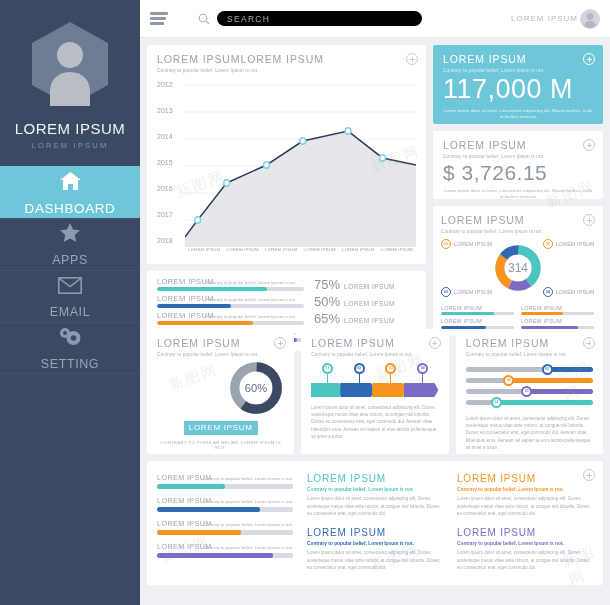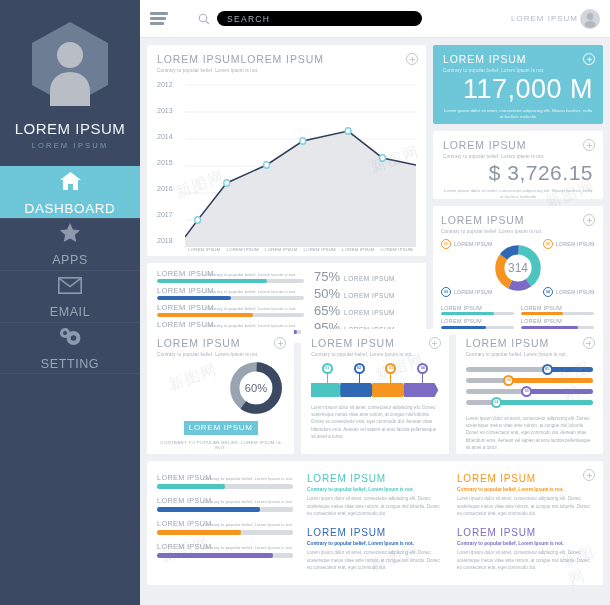--- a/index.html
+++ b/index.html
@@ -72,21 +72,21 @@
     content:""; position:absolute; background:#c4cad2;
   }
   .plus:before { left:2.5px; top:4.7px; width:5px; height:1px; }
   .plus:after  { top:2.5px; left:4.7px; height:5px; width:1px; }
 
   
   .row1 { display:flex; gap:7px; height:277px; }
   .col-left { flex:1; display:flex; flex-direction:column; }
   .col-right { width:170px; flex:0 0 170px; display:flex; flex-direction:column; gap:7px; }
 
-  .chartcard { flex:1; padding:8px 10px 4px; }
+  .chartcard { flex:1; padding:8px 10px 12px; }
   .chartbody { display:flex; height:168px; margin-top:6px; }
   .yaxis { width:28px; display:flex; flex-direction:column; justify-content:space-between; padding:2px 0 2px; }
   .yaxis span { font-size:7px; color:#9aa3ae; }
   .plot { flex:1; position:relative; }
   .plot svg { display:block; width:100%; height:100%; }
   .xaxis { display:flex; margin-left:28px; }
   .xaxis span { flex:1; text-align:center; font-size:4.3px; color:#9aa3ae; letter-spacing:.2px; }
 
   .barscard { height:82px; margin-top:7px; padding:6px 10px; background:#fff; }
   .barrow { display:flex; align-items:center; margin-bottom:2px; }
@@ -98,21 +98,21 @@
   .fill { height:100%; border-radius:2px; }
   .pctwrap { width:112px; display:flex; align-items:baseline; padding-left:10px; }
   .pct { font-size:13px; color:#8d96a2; font-weight:400; }
   .pctlbl { font-size:6.5px; color:#9ba4b0; letter-spacing:.5px; margin-left:4px; }
 
   .kpi-teal { background:#6ec6d9; height:79px; padding:8px 10px; color:#fff; }
   .kpi-teal .card-h { color:#ffffff; }
   .kpi-teal .card-sub { color:#d9f1f7; }
   .kpi-teal .plus { border-color:#ffffff; }
   .kpi-teal .plus:before, .kpi-teal .plus:after { background:#ffffff; }
-  .kpi-big { font-size:27px; text-align:right; color:#fff; letter-spacing:.5px; margin-top:1px; }
+  .kpi-big { font-size:27px; text-align:left; color:#fff; letter-spacing:.5px; margin-top:1px; }
   .kpi-foot { font-size:4.4px; text-align:center; line-height:1.55; margin-top:3px; }
   .kpi-teal .kpi-foot { color:#e4f5fa; }
 
   .kpi-white { background:#fff; height:68px; padding:8px 10px; }
   .kpi-white .kpi-big { color:#8d96a2; font-size:21px; margin-top:2px; }
   .kpi-white .kpi-foot { color:#b0b7c0; }
 
   .donutcard { flex:1; padding:8px 8px 6px; }
   .donut-area { display:flex; align-items:center; justify-content:center; margin-top:2px; position:relative; height:64px; }
   .legmark { display:flex; align-items:center; gap:3px; width:52px; }

